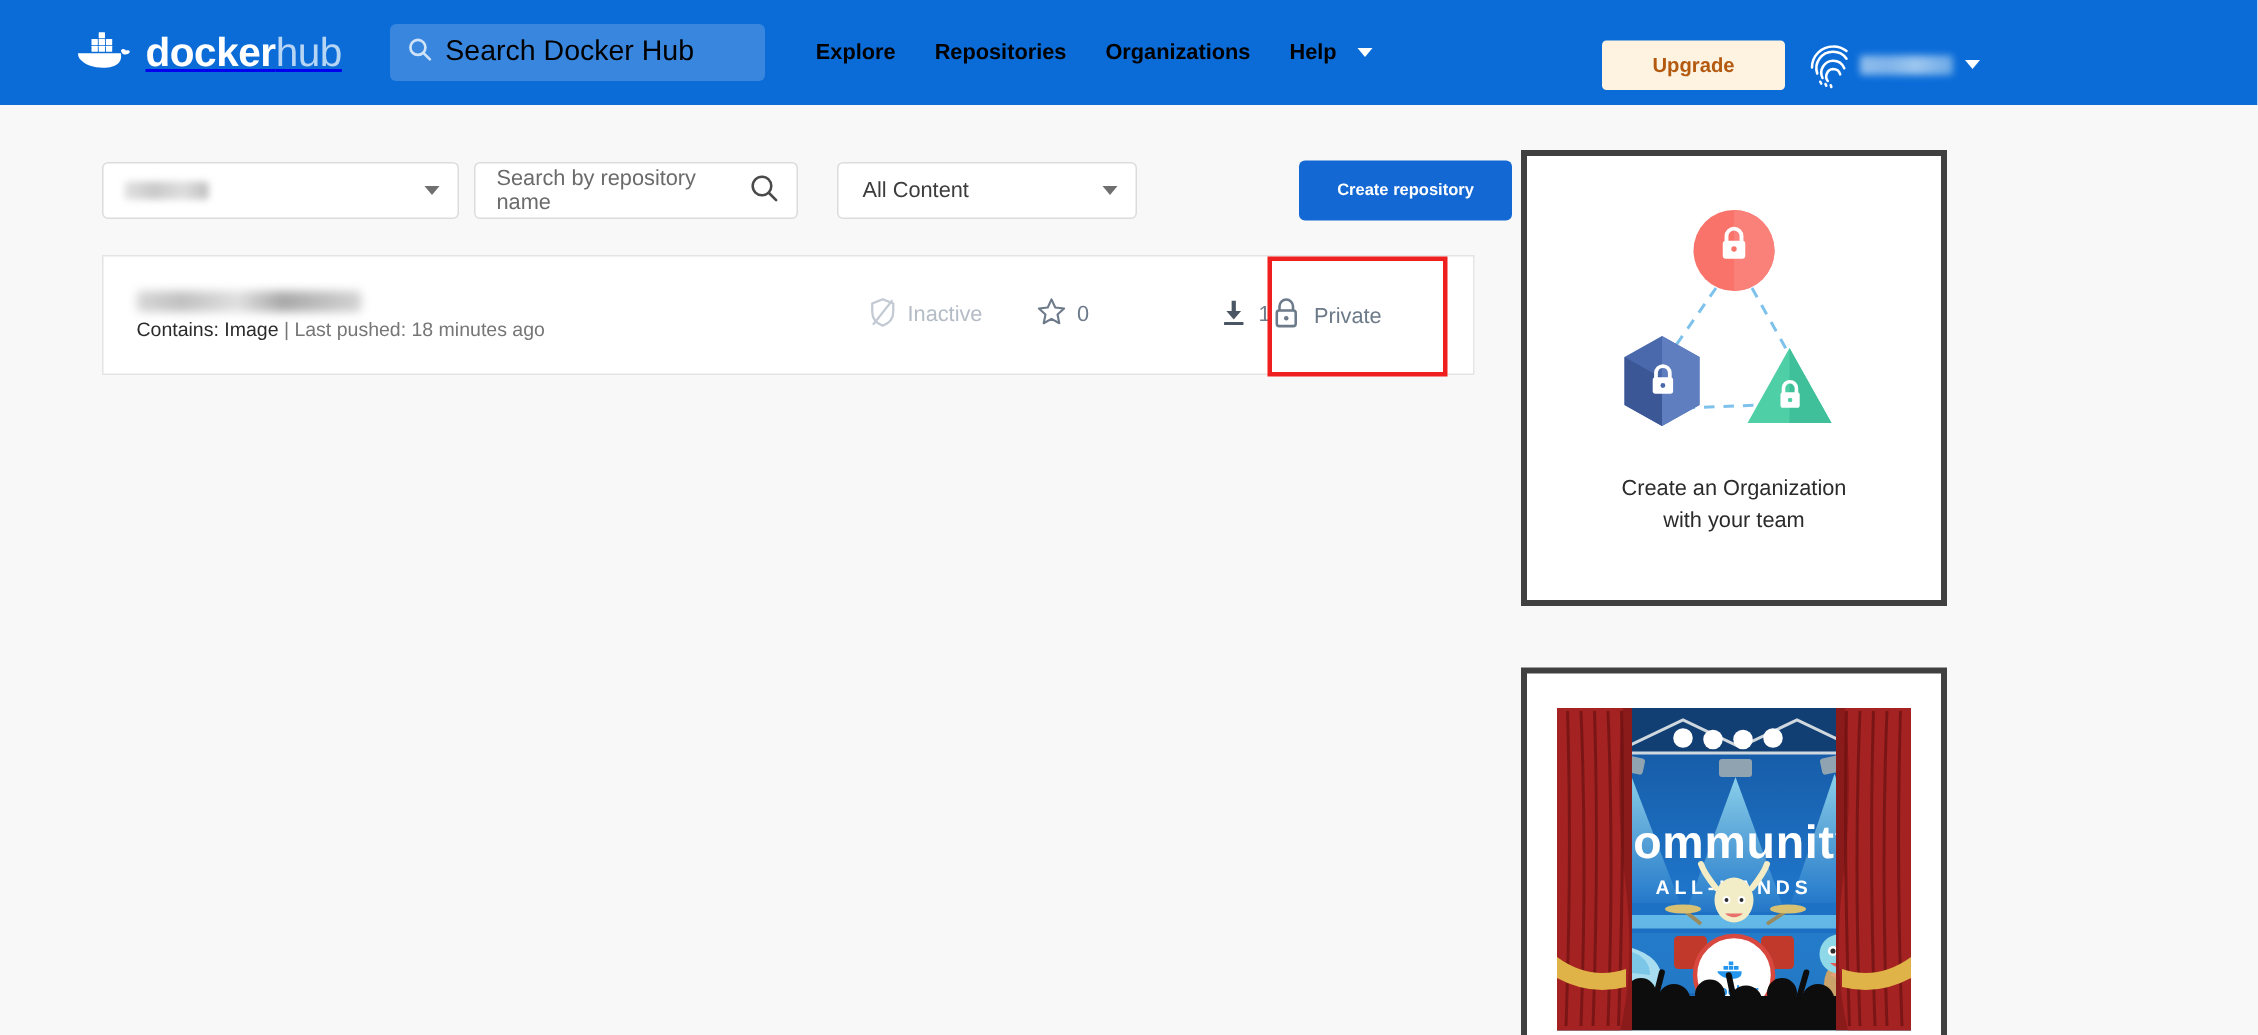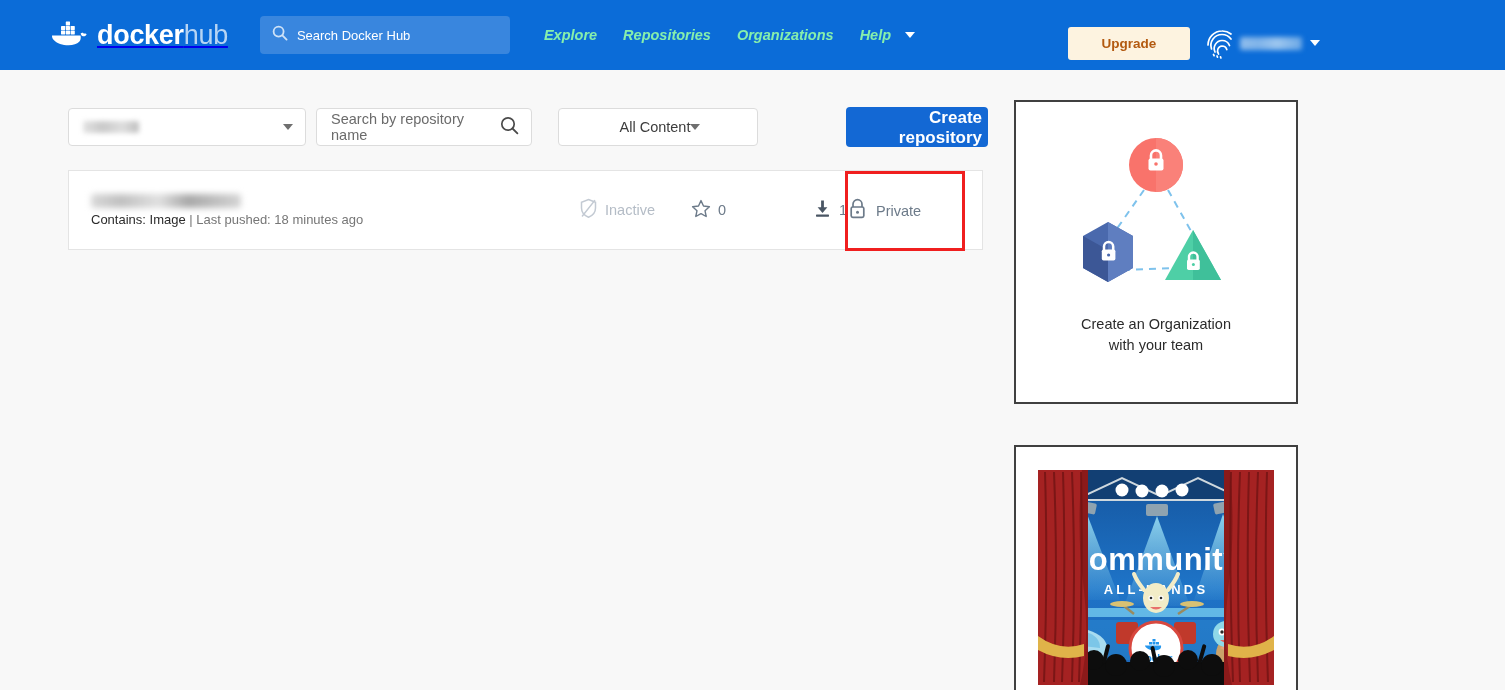--- a/index.html
+++ b/index.html
@@ -29,26 +29,26 @@
 
   #search-box {
     margin-left: 32px;
     width: 250px; height: 38px;
     background: #3986de;
     border-radius: 4px;
     display: flex; align-items: center;
     padding: 0 12px;
     gap: 9px;
   }
-  #search-box .placeholder { color: #ffffff; font-size: 13px; }
+  #search-box .placeholder { color: #000000; font-size: 19px; }
 
   #mainnav { display: flex; align-items: center; gap: 26px; margin-left: 34px; }
   #mainnav .navlink {
-    color: #86efac; font-size: 14.5px; font-weight: bold;
-    text-decoration: none; white-space: nowrap; font-style: italic;
+    color: #000000; font-size: 14.5px; font-weight: bold;
+    text-decoration: none; white-space: nowrap;
   }
   #help-wrap { display: flex; align-items: center; gap: 14px; }
 
   #header-right {
     position: absolute; right: 0; top: 0; height: 86px;
     display: flex; align-items: center; gap: 14px; padding-right: 185px;
   }
   #upgrade-btn {
     background: #fdf3e0; color: #b35a10;
     font-size: 13.5px; font-weight: bold;
@@ -76,29 +76,28 @@
     font-size: 14.5px; color: #3c3c3c;
   }
   #org-select { width: 238px; justify-content: space-between; padding: 0 12px 0 14px; cursor: pointer; }
   #org-blur {
     width: 56px; height: 12px; border-radius: 2px;
     background: linear-gradient(90deg,#e2e2e2 0%,#c9c9c9 35%,#dedede 70%,#bfbfbf 100%);
     filter: blur(2.6px);
   }
   #repo-search { width: 216px; justify-content: space-between; padding: 0 12px 0 14px; cursor: text; }
   #repo-search .placeholder { color: #6b6b6b; font-size: 14.5px; }
-  #content-select { width: 200px; justify-content: center; padding: 0 12px 0 16px; margin-left: 16px; cursor: pointer; }
+  #content-select { width: 200px; justify-content: space-between; padding: 0 12px 0 16px; margin-left: 16px; cursor: pointer; }
   #create-repo-btn {
-    margin-left: 78px;
+    margin-left: 98px;
     background: #1368d4; color: #ffffff;
-    font-size: 17px; font-weight: bold;
+    font-size: 11px; font-weight: bold;
     border: none; border-radius: 4px;
     width: 142px; height: 40px; cursor: pointer;
     font-family: "Liberation Sans", sans-serif;
-    text-align: right;
   }
   .caret {
     width: 0; height: 0;
     border-left: 5.5px solid transparent;
     border-right: 5.5px solid transparent;
     border-top: 6px solid #6f6f6f;
   }
   .caret.light { border-top-color: #ffffff; }
 
   
@@ -129,21 +128,21 @@
     width: 120px; height: 80px;
     border: 3px solid #f01f1f;
     display: flex; align-items: center; justify-content: flex-start;
     gap: 9px;
   }
   #private-badge-wrap .label { font-size: 14.5px; color: #6c7a89; }
 
   
   .side-card {
     position: absolute; left: 1014px;
-    background: #ffffff; border: 2px solid #404040;
+    background: #ffffff; border: 4px solid #404040;
   }
   #org-card { top: 100px; width: 284px; height: 304px; }
   #org-illustration { margin: 26px auto 0; width: 190px; height: 180px; display: block; }
   #org-text {
     text-align: center; font-size: 14.5px; color: #2b2b2b;
     line-height: 21px; margin-top: 6px;
   }
   #community-card { top: 445px; width: 284px; height: 260px; }
   #community-banner {
     margin: 23px auto 0; width: 236px; height: 215px; display: block;

